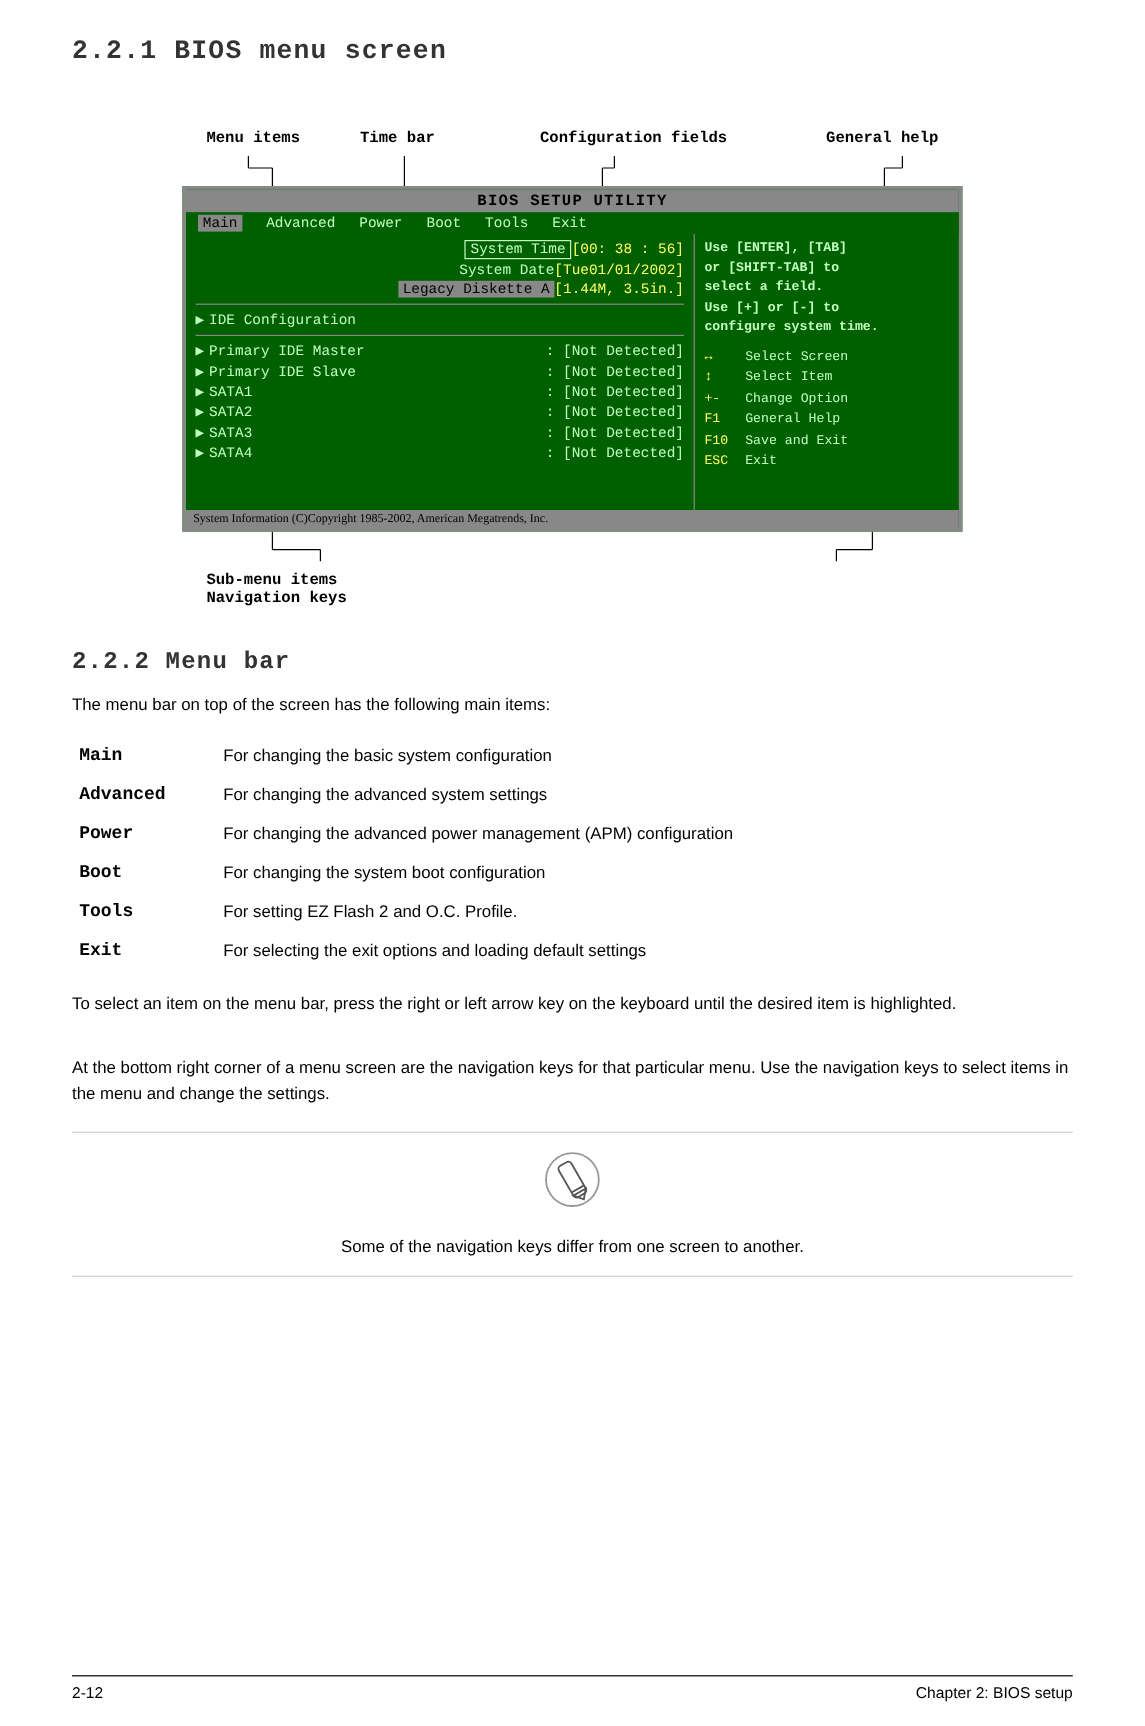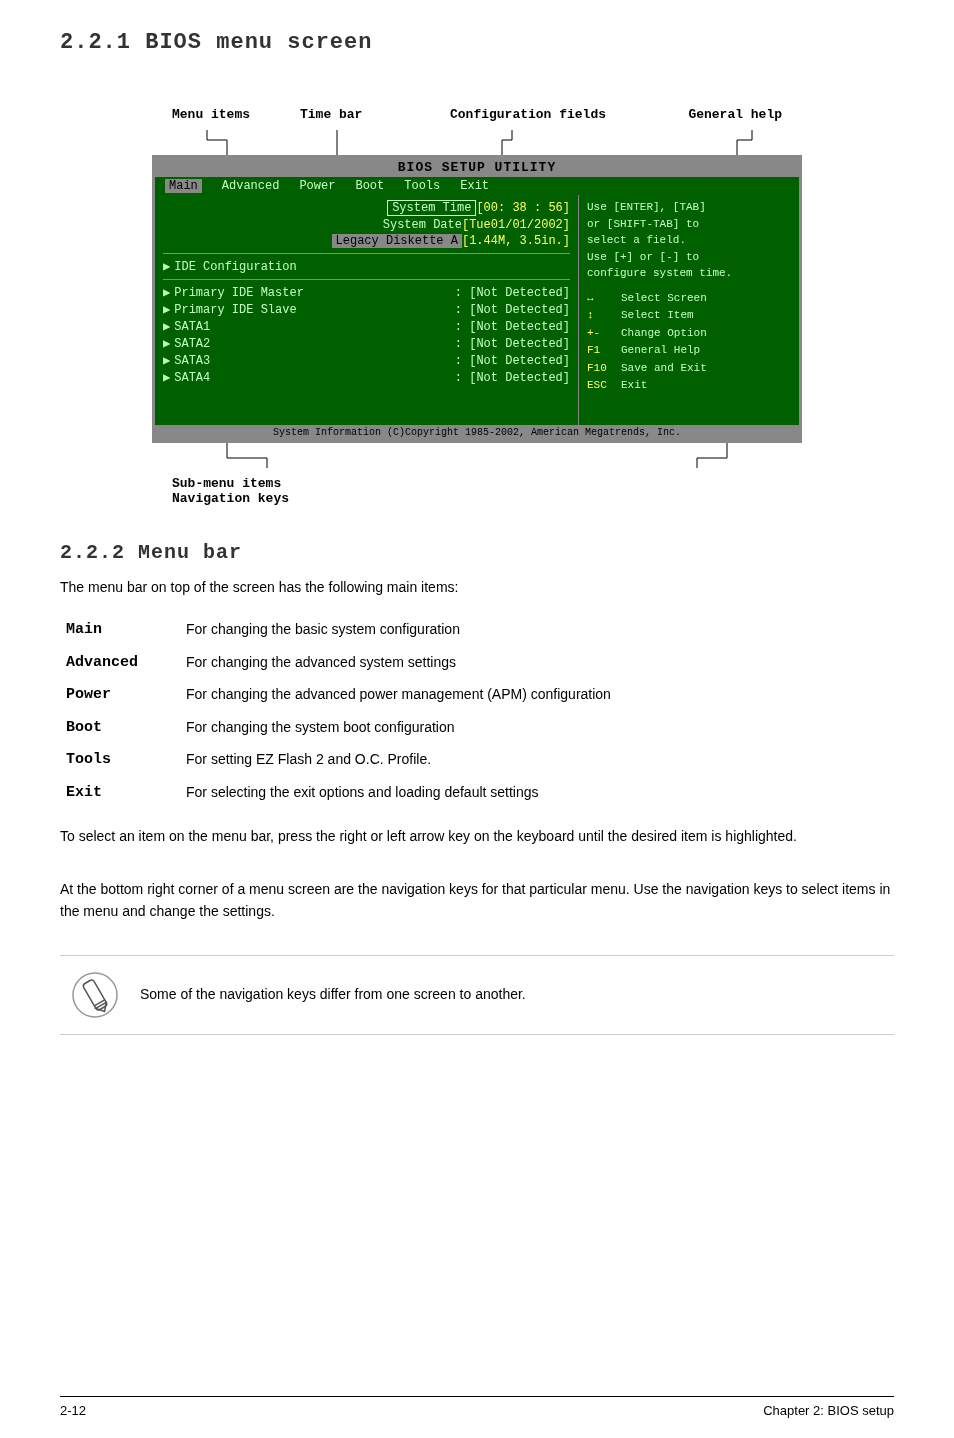--- a/index.html
+++ b/index.html
@@ -138,21 +138,21 @@
     .bios-nav-key {
       color: #ffff60;
       min-width: 30px;
     }
 
     .bios-bottom-bar {
       background: #888;
       color: #000;
       font-size: 10px;
       padding: 2px 6px;
-      text-align: center;
+      font-family: Liberation Serif, serif;
     }
 
     
     .below-labels {
       display: flex;
       justify-content: space-between;
       margin-top: 8px;
       padding: 0 20px;
     }
 
@@ -223,21 +223,22 @@
     }
 
     
     .note-box {
       display: flex;
       align-items: center;
       gap: 20px;
       border-top: 1px solid #ccc;
       border-bottom: 1px solid #ccc;
       padding: 14px 10px;
-      margin-top: 32px;
+      margin-top: 20px;
+      flex-direction: column;
     }
 
     .note-icon {
       width: 50px;
       height: 50px;
       flex-shrink: 0;
     }
 
     .note-text {
       font-size: 14px;
@@ -281,21 +282,21 @@
       text-align: left;
     }
 
     .connector-svg {
       width: 650px;
       height: 25px;
       display: block;
     }
 
     .bios-value { color: #ffff60; }
-    .bios-help-text { color: #c0ffc0; font-size: 11px; line-height: 1.5; }
+    .bios-help-text { color: #c0ffc0; font-size: 11px; line-height: 1.5; font-weight: bold; }
   </style>
 </head>
 <body>
 
 <div>
 
   <h2 class="section-heading">2.2.1   BIOS menu screen</h2>
 
   <div class="bios-diagram">
 

